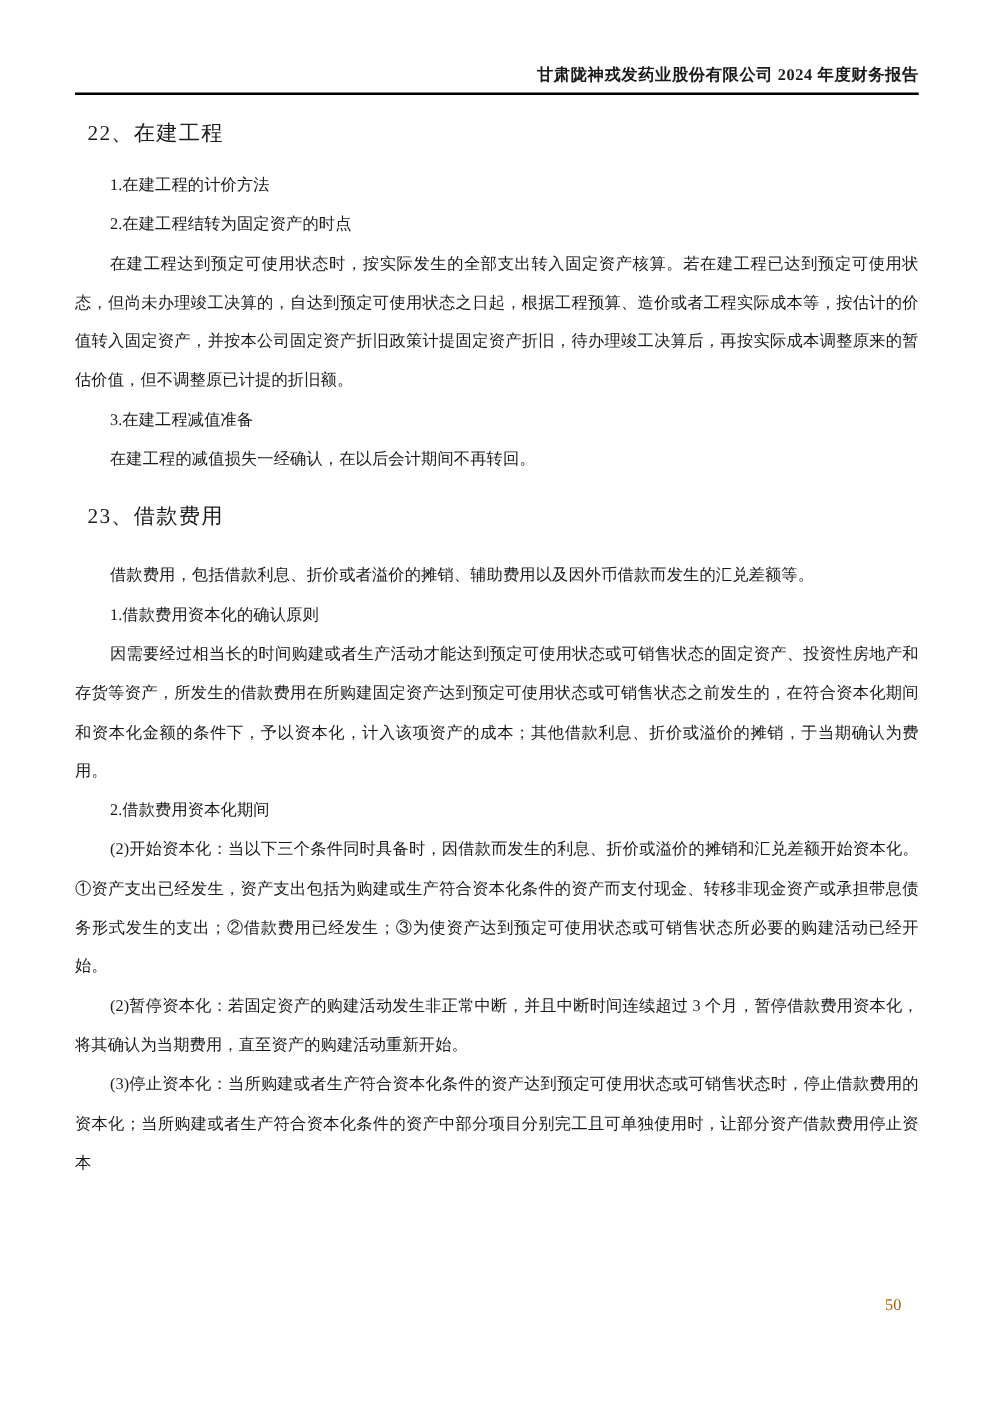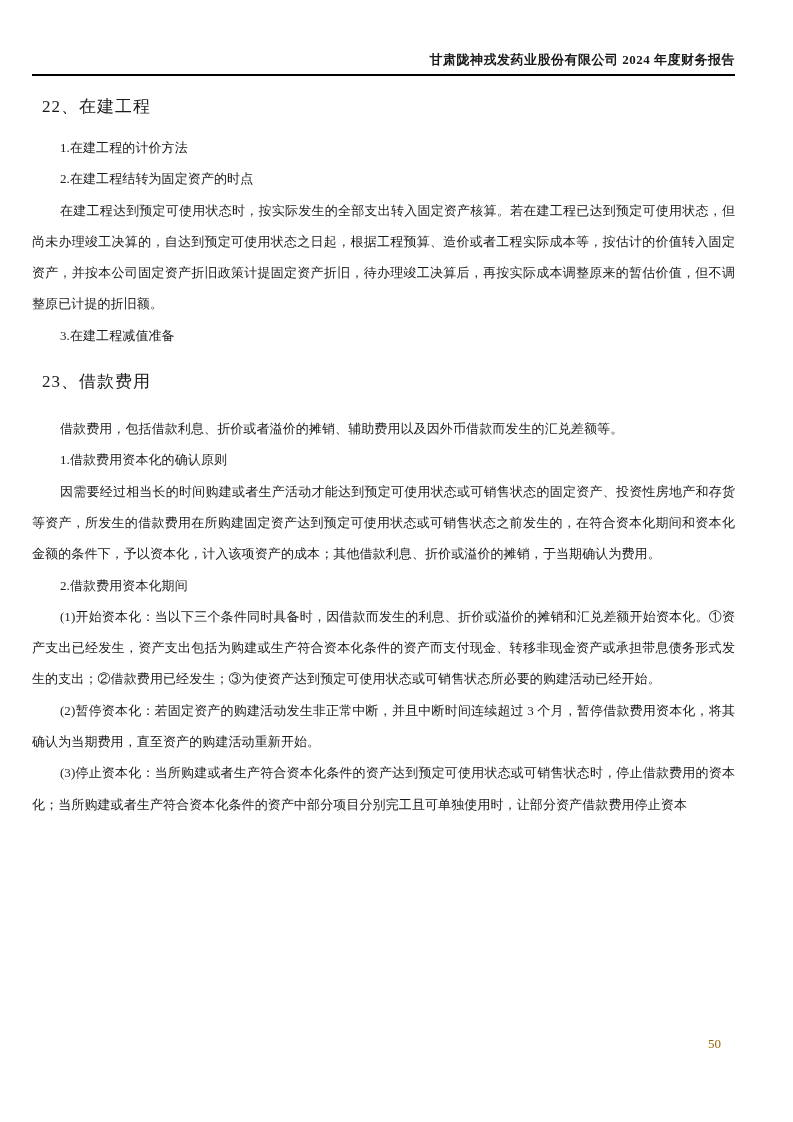--- a/index.html
+++ b/index.html
@@ -11,21 +11,21 @@
     position: relative;
     width: 793px;
     height: 1122px;
     background: #ffffff;
     color: #1a1a1a;
     font-family: "Liberation Serif", "DejaVu Serif", serif;
     overflow: hidden;
     box-sizing: border-box;
   }
   .content {
-    margin-left: 32px;
+    margin-left: 60px;
     margin-right: 58px;
   }
   .doc-header {
     padding-top: 52px;
     text-align: right;
     font-size: 13px;
     font-weight: bold;
     letter-spacing: 0.5px;
     padding-bottom: 6px;
     border-bottom: 2px solid #000000;
@@ -67,27 +67,28 @@
   <div class="content">
 
     <div class="doc-header">甘肃陇神戎发药业股份有限公司 2024 年度财务报告</div>
 
     <h2 class="section-heading">22、在建工程</h2>
 
     <p class="body-para">1.在建工程的计价方法</p>
     <p class="body-para">2.在建工程结转为固定资产的时点</p>
     <p class="body-para">在建工程达到预定可使用状态时，按实际发生的全部支出转入固定资产核算。若在建工程已达到预定可使用状态，但尚未办理竣工决算的，自达到预定可使用状态之日起，根据工程预算、造价或者工程实际成本等，按估计的价值转入固定资产，并按本公司固定资产折旧政策计提固定资产折旧，待办理竣工决算后，再按实际成本调整原来的暂估价值，但不调整原已计提的折旧额。</p>
     <p class="body-para">3.在建工程减值准备</p>
+    <p class="body-para">在建工程的减值损失一经确认，在以后会计期间不再转回。</p>
 
     <h2 class="section-heading second">23、借款费用</h2>
 
     <p class="body-para">借款费用，包括借款利息、折价或者溢价的摊销、辅助费用以及因外币借款而发生的汇兑差额等。</p>
     <p class="body-para">1.借款费用资本化的确认原则</p>
     <p class="body-para">因需要经过相当长的时间购建或者生产活动才能达到预定可使用状态或可销售状态的固定资产、投资性房地产和存货等资产，所发生的借款费用在所购建固定资产达到预定可使用状态或可销售状态之前发生的，在符合资本化期间和资本化金额的条件下，予以资本化，计入该项资产的成本；其他借款利息、折价或溢价的摊销，于当期确认为费用。</p>
     <p class="body-para">2.借款费用资本化期间</p>
-    <p class="body-para">(1)开始资本化：当以下三个条件同时具备时，因借款而发生的利息、折价或溢价的摊销和汇兑差额开始资本化。①资产支出已经发生，资产支出包括为购建或生产符合资本化条件的资产而支付现金、转移非现金资产或承担带息债务形式发生的支出；②借款费用已经发生；③为使资产达到预定可使用状态或可销售状态所必要的购建活动已经开始。</p>
+    <p class="body-para">(2)开始资本化：当以下三个条件同时具备时，因借款而发生的利息、折价或溢价的摊销和汇兑差额开始资本化。①资产支出已经发生，资产支出包括为购建或生产符合资本化条件的资产而支付现金、转移非现金资产或承担带息债务形式发生的支出；②借款费用已经发生；③为使资产达到预定可使用状态或可销售状态所必要的购建活动已经开始。</p>
     <p class="body-para">(2)暂停资本化：若固定资产的购建活动发生非正常中断，并且中断时间连续超过 3 个月，暂停借款费用资本化，将其确认为当期费用，直至资产的购建活动重新开始。</p>
     <p class="body-para">(3)停止资本化：当所购建或者生产符合资本化条件的资产达到预定可使用状态或可销售状态时，停止借款费用的资本化；当所购建或者生产符合资本化条件的资产中部分项目分别完工且可单独使用时，让部分资产借款费用停止资本</p>
 
   </div>
 
   <div class="page-number">50</div>
 </div>
 
 </body></html>

